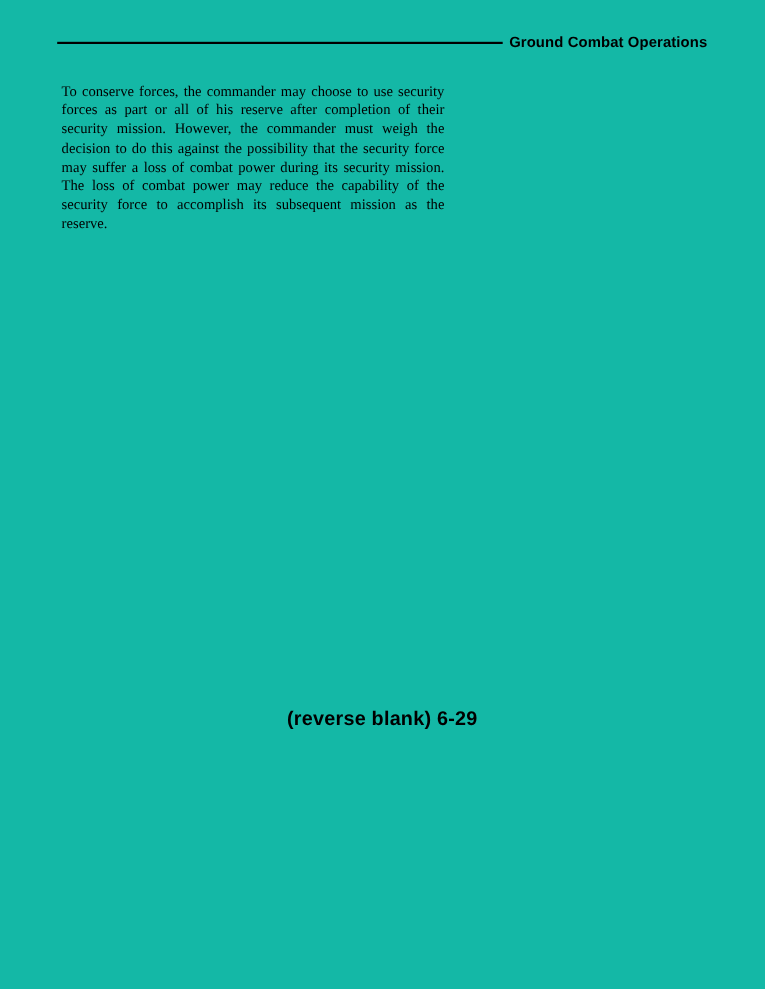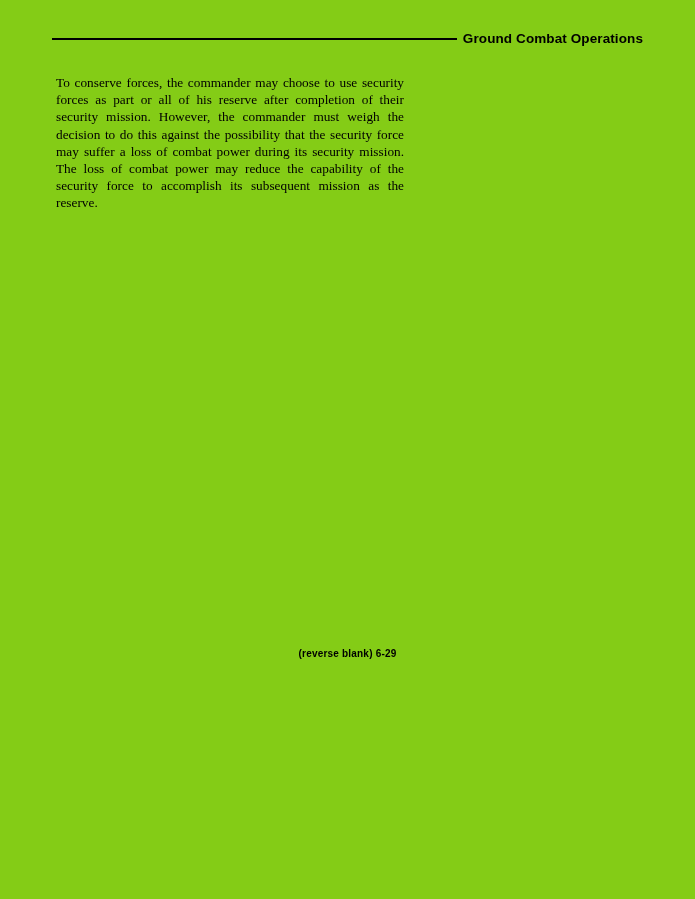--- a/index.html
+++ b/index.html
@@ -15,21 +15,21 @@
     color: #000000;
     overflow: hidden;
   }
 
   .page {
     position: absolute;
     left: 0;
     top: 0;
     width: 695px;
     height: 899px;
-    background: #84cc16;
+    background: #14b8a6;
   }
 
   
   .header {
     position: absolute;
     left: 52px;
     top: 32px;
     width: 591px;
     display: flex;
     align-items: center;
@@ -72,21 +72,21 @@
   .folio {
     position: absolute;
     left: 0;
     top: 643px;
     width: 695px;
     text-align: center;
   }
   .folio-text {
     font-family: "Liberation Sans", sans-serif;
     font-weight: bold;
-    font-size: 10px;
+    font-size: 18px;
     letter-spacing: 0.2px;
   }
 </style>
 </head>
 <body>
 
 <div class="page">
 
   <div class="header">
     <div class="header-rule"></div>

